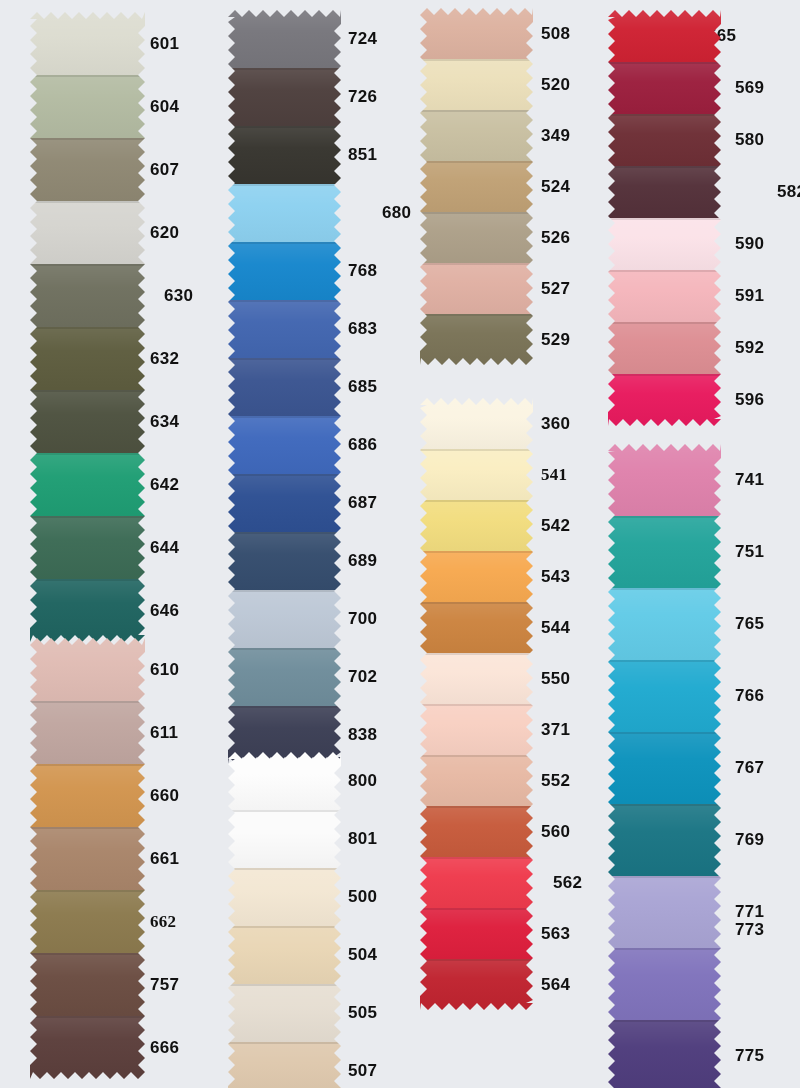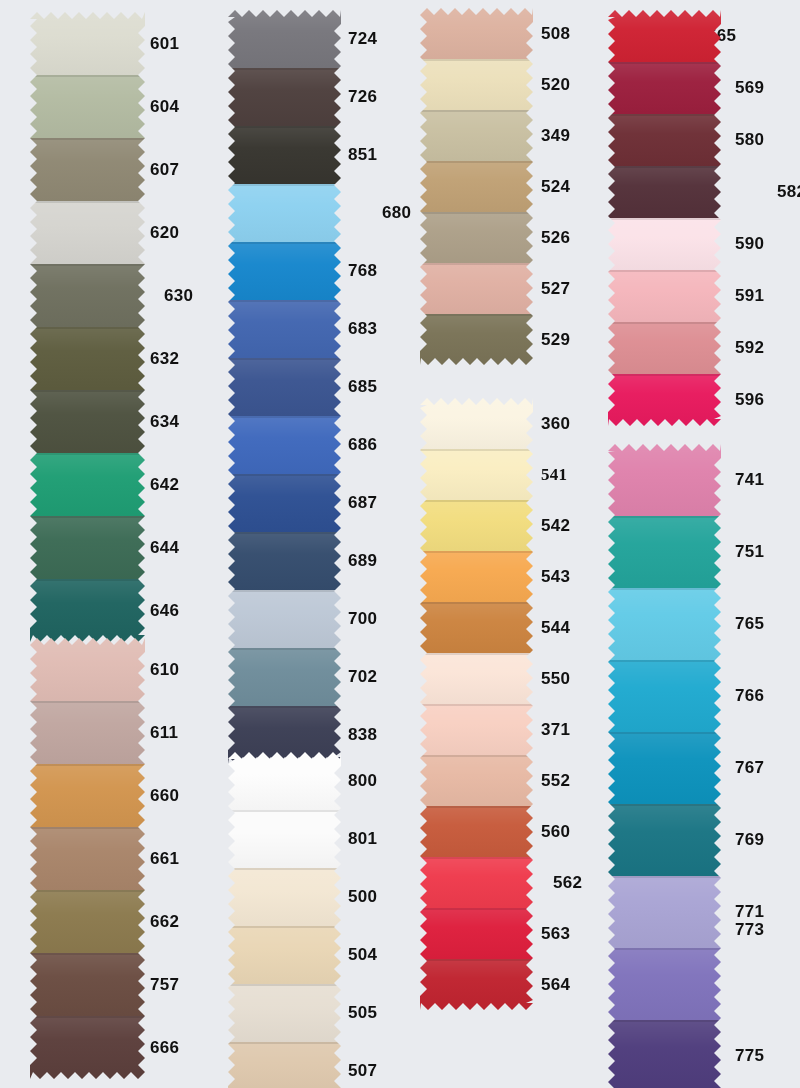--- a/index.html
+++ b/index.html
@@ -115,21 +115,21 @@
         </div>
         <div class="swatch" style="position: absolute; left: 0px; top: 567px; width: 115px; height: 63px; background: rgb(31, 100, 96);">
           <div class="sheen"></div>
           <div class="edge-shade"></div>
         </div>
       </div>
       <div class="swatch-label" style="left: 150px; top: 659.5px; text-align: right;">610</div>
       <div class="swatch-label" style="left: 150px; top: 722.5px;">611</div>
       <div class="swatch-label" style="left: 150px; top: 785.5px;">660</div>
       <div class="swatch-label" style="left: 150px; top: 848.5px;">661</div>
-      <div class="swatch-label" style="left: 150px; top: 911.5px;">662</div>
+      <div class="swatch-label" style="left: 150px; top: 911.5px; font-family: Liberation Serif, serif;">662</div>
       <div class="swatch-label" style="left: 150px; top: 974.5px;">757</div>
       <div class="swatch-label" style="left: 150px; top: 1037.5px;">666</div>
       <div class="swatch-stack" style="left: 30px; top: 638px; width: 115px; height: 441px; clip-path: polygon(0px 7px, 7px 0px, 14px 7px, 21px 0px, 28px 7px, 35px 0px, 42px 7px, 49px 0px, 56px 7px, 63px 0px, 70px 7px, 77px 0px, 84px 7px, 91px 0px, 98px 7px, 105px 0px, 112px 7px, 115px 0px, 115px 14px, 108px 21px, 115px 28px, 108px 35px, 115px 42px, 108px 49px, 115px 56px, 108px 63px, 115px 70px, 108px 77px, 115px 84px, 108px 91px, 115px 98px, 108px 105px, 115px 112px, 108px 119px, 115px 126px, 108px 133px, 115px 140px, 108px 147px, 115px 154px, 108px 161px, 115px 168px, 108px 175px, 115px 182px, 108px 189px, 115px 196px, 108px 203px, 115px 210px, 108px 217px, 115px 224px, 108px 231px, 115px 238px, 108px 245px, 115px 252px, 108px 259px, 115px 266px, 108px 273px, 115px 280px, 108px 287px, 115px 294px, 108px 301px, 115px 308px, 108px 315px, 115px 322px, 108px 329px, 115px 336px, 108px 343px, 115px 350px, 108px 357px, 115px 364px, 108px 371px, 115px 378px, 108px 385px, 115px 392px, 108px 399px, 115px 406px, 108px 413px, 115px 420px, 108px 427px, 115px 434px, 115px 434px, 108px 441px, 101px 434px, 94px 441px, 87px 434px, 80px 441px, 73px 434px, 66px 441px, 59px 434px, 52px 441px, 45px 434px, 38px 441px, 31px 434px, 24px 441px, 17px 434px, 10px 441px, 3px 434px, 0px 441px, 0px 427px, 7px 420px, 0px 413px, 7px 406px, 0px 399px, 7px 392px, 0px 385px, 7px 378px, 0px 371px, 7px 364px, 0px 357px, 7px 350px, 0px 343px, 7px 336px, 0px 329px, 7px 322px, 0px 315px, 7px 308px, 0px 301px, 7px 294px, 0px 287px, 7px 280px, 0px 273px, 7px 266px, 0px 259px, 7px 252px, 0px 245px, 7px 238px, 0px 231px, 7px 224px, 0px 217px, 7px 210px, 0px 203px, 7px 196px, 0px 189px, 7px 182px, 0px 175px, 7px 168px, 0px 161px, 7px 154px, 0px 147px, 7px 140px, 0px 133px, 7px 126px, 0px 119px, 7px 112px, 0px 105px, 7px 98px, 0px 91px, 7px 84px, 0px 77px, 7px 70px, 0px 63px, 7px 56px, 0px 49px, 7px 42px, 0px 35px, 7px 28px, 0px 21px, 7px 14px, 0px 7px);">
         <div class="swatch" style="position: absolute; left: 0px; top: 0px; width: 115px; height: 63px; background: rgb(224, 188, 180);">
           <div class="sheen"></div>
         </div>
         <div class="swatch" style="position: absolute; left: 0px; top: 63px; width: 115px; height: 63px; background: rgb(192, 166, 160);">
           <div class="sheen"></div>
           <div class="edge-shade"></div>
         </div>

